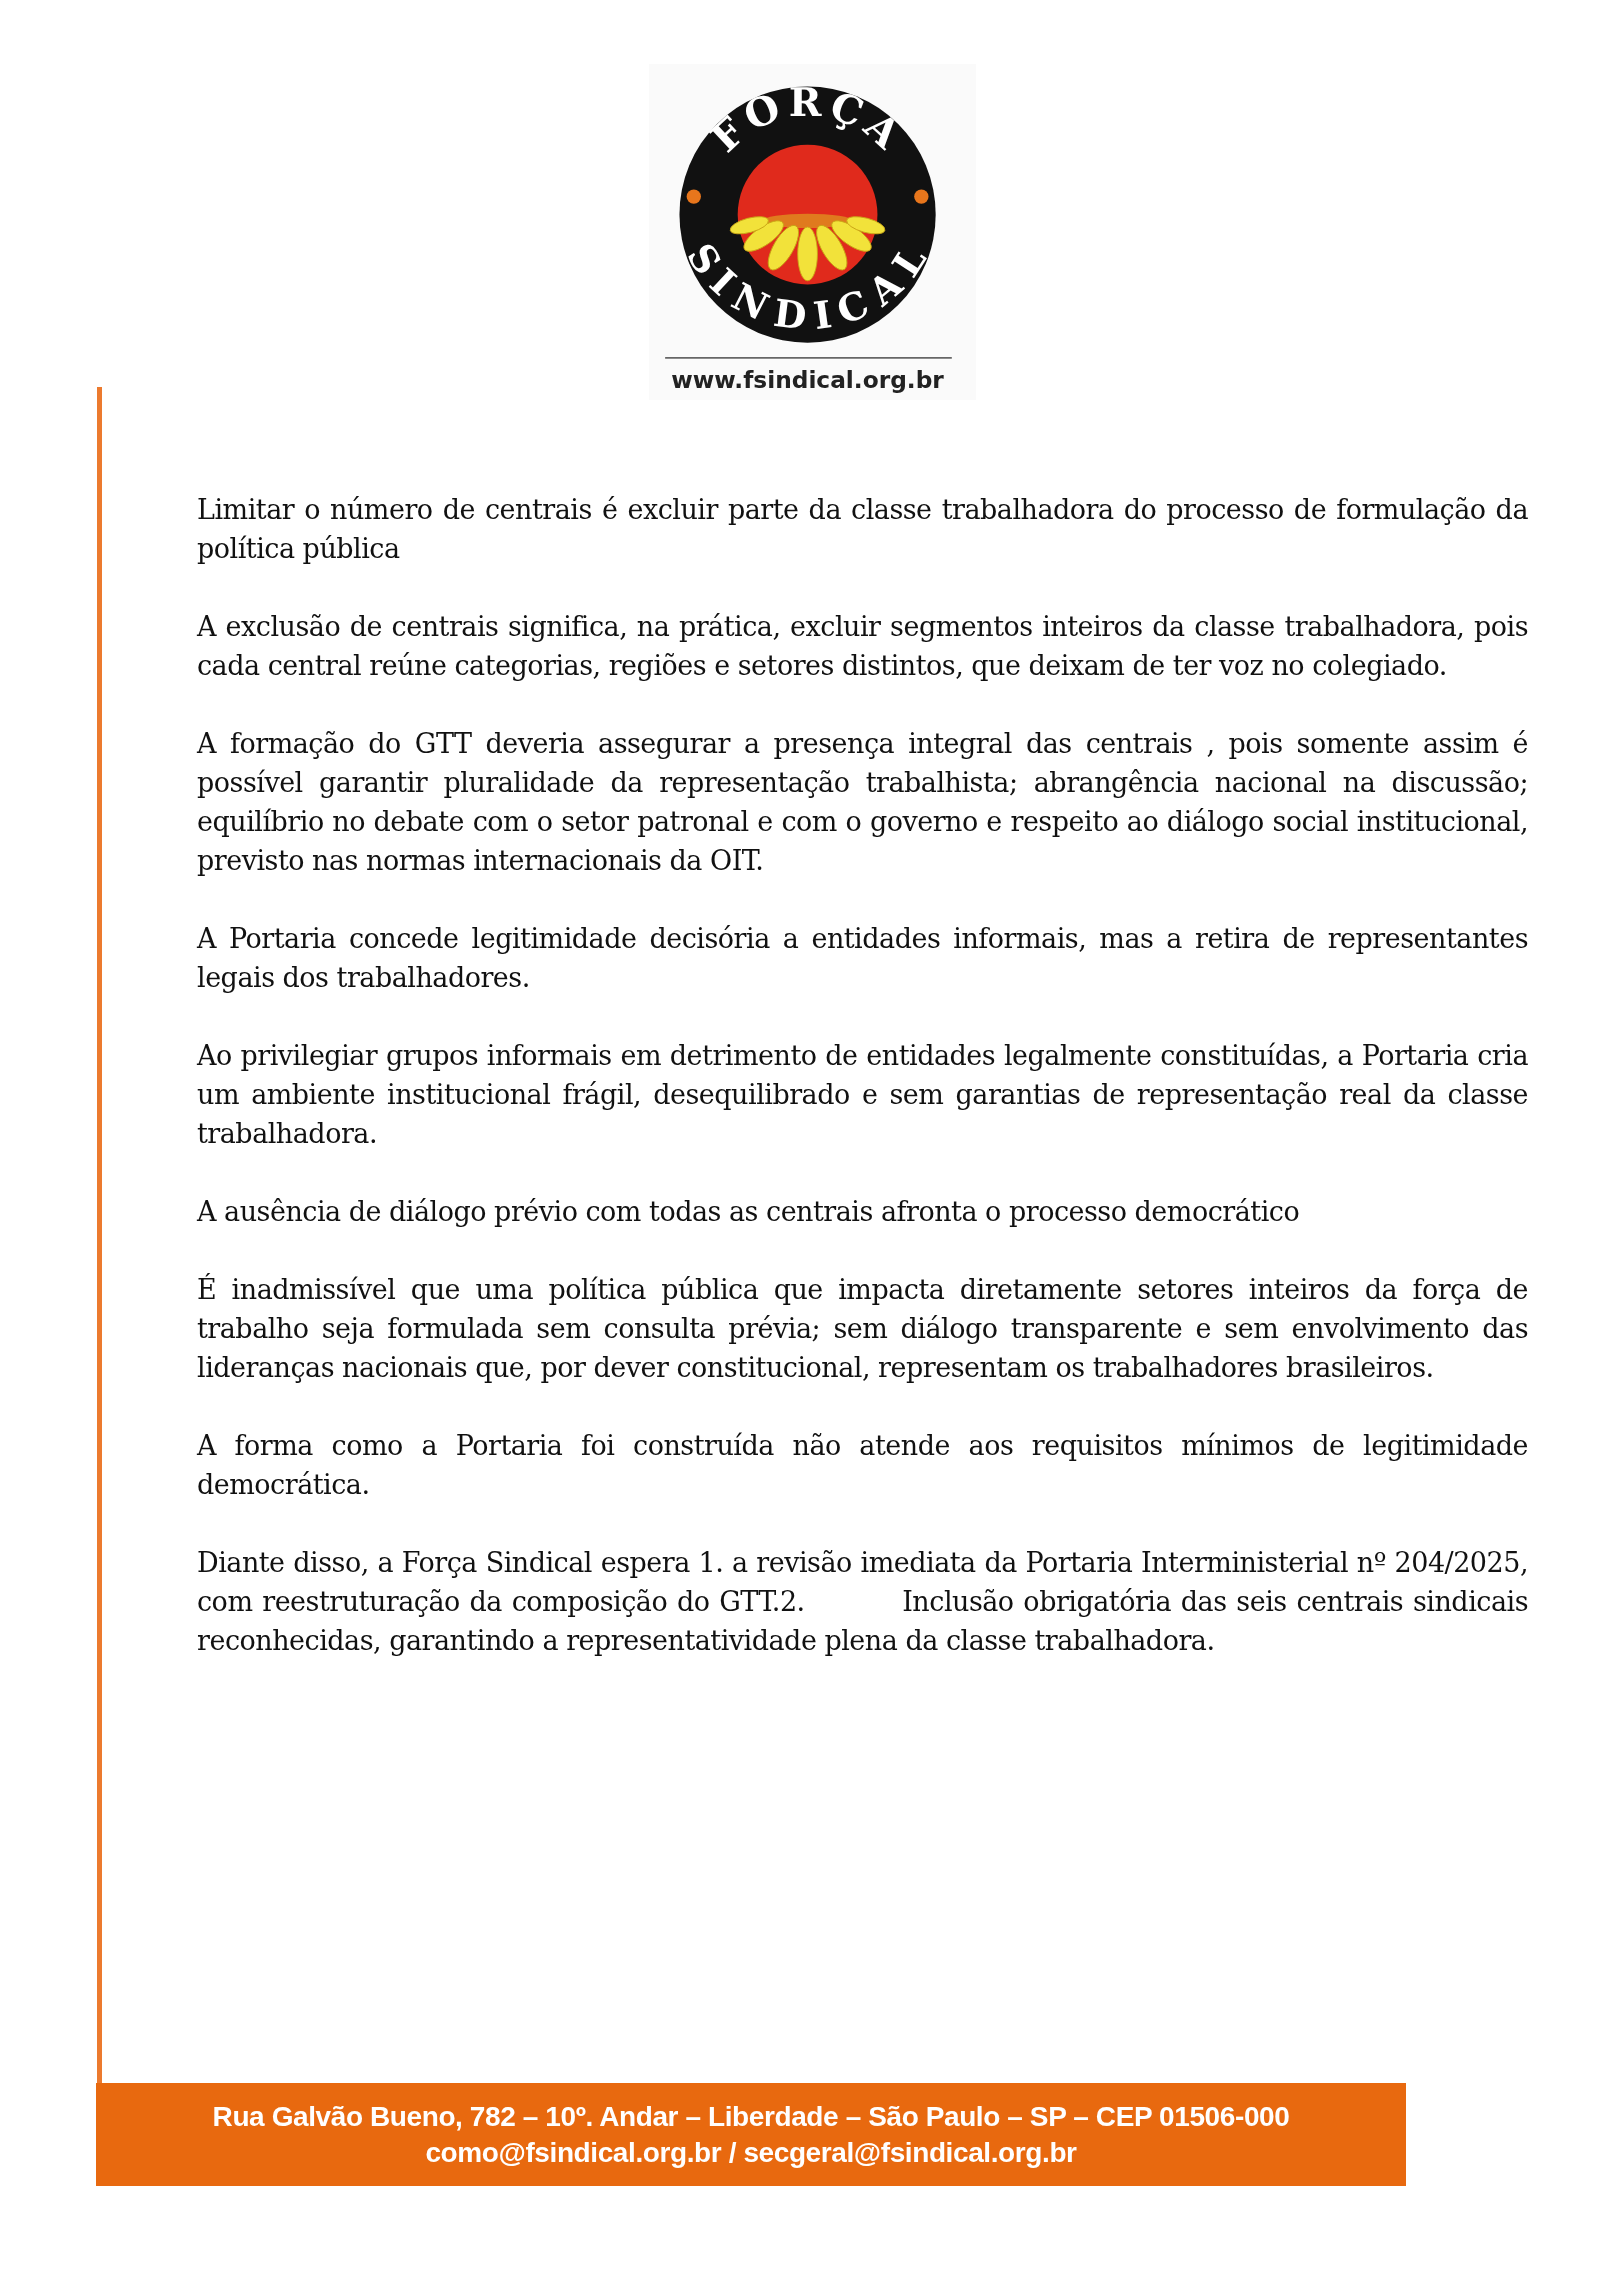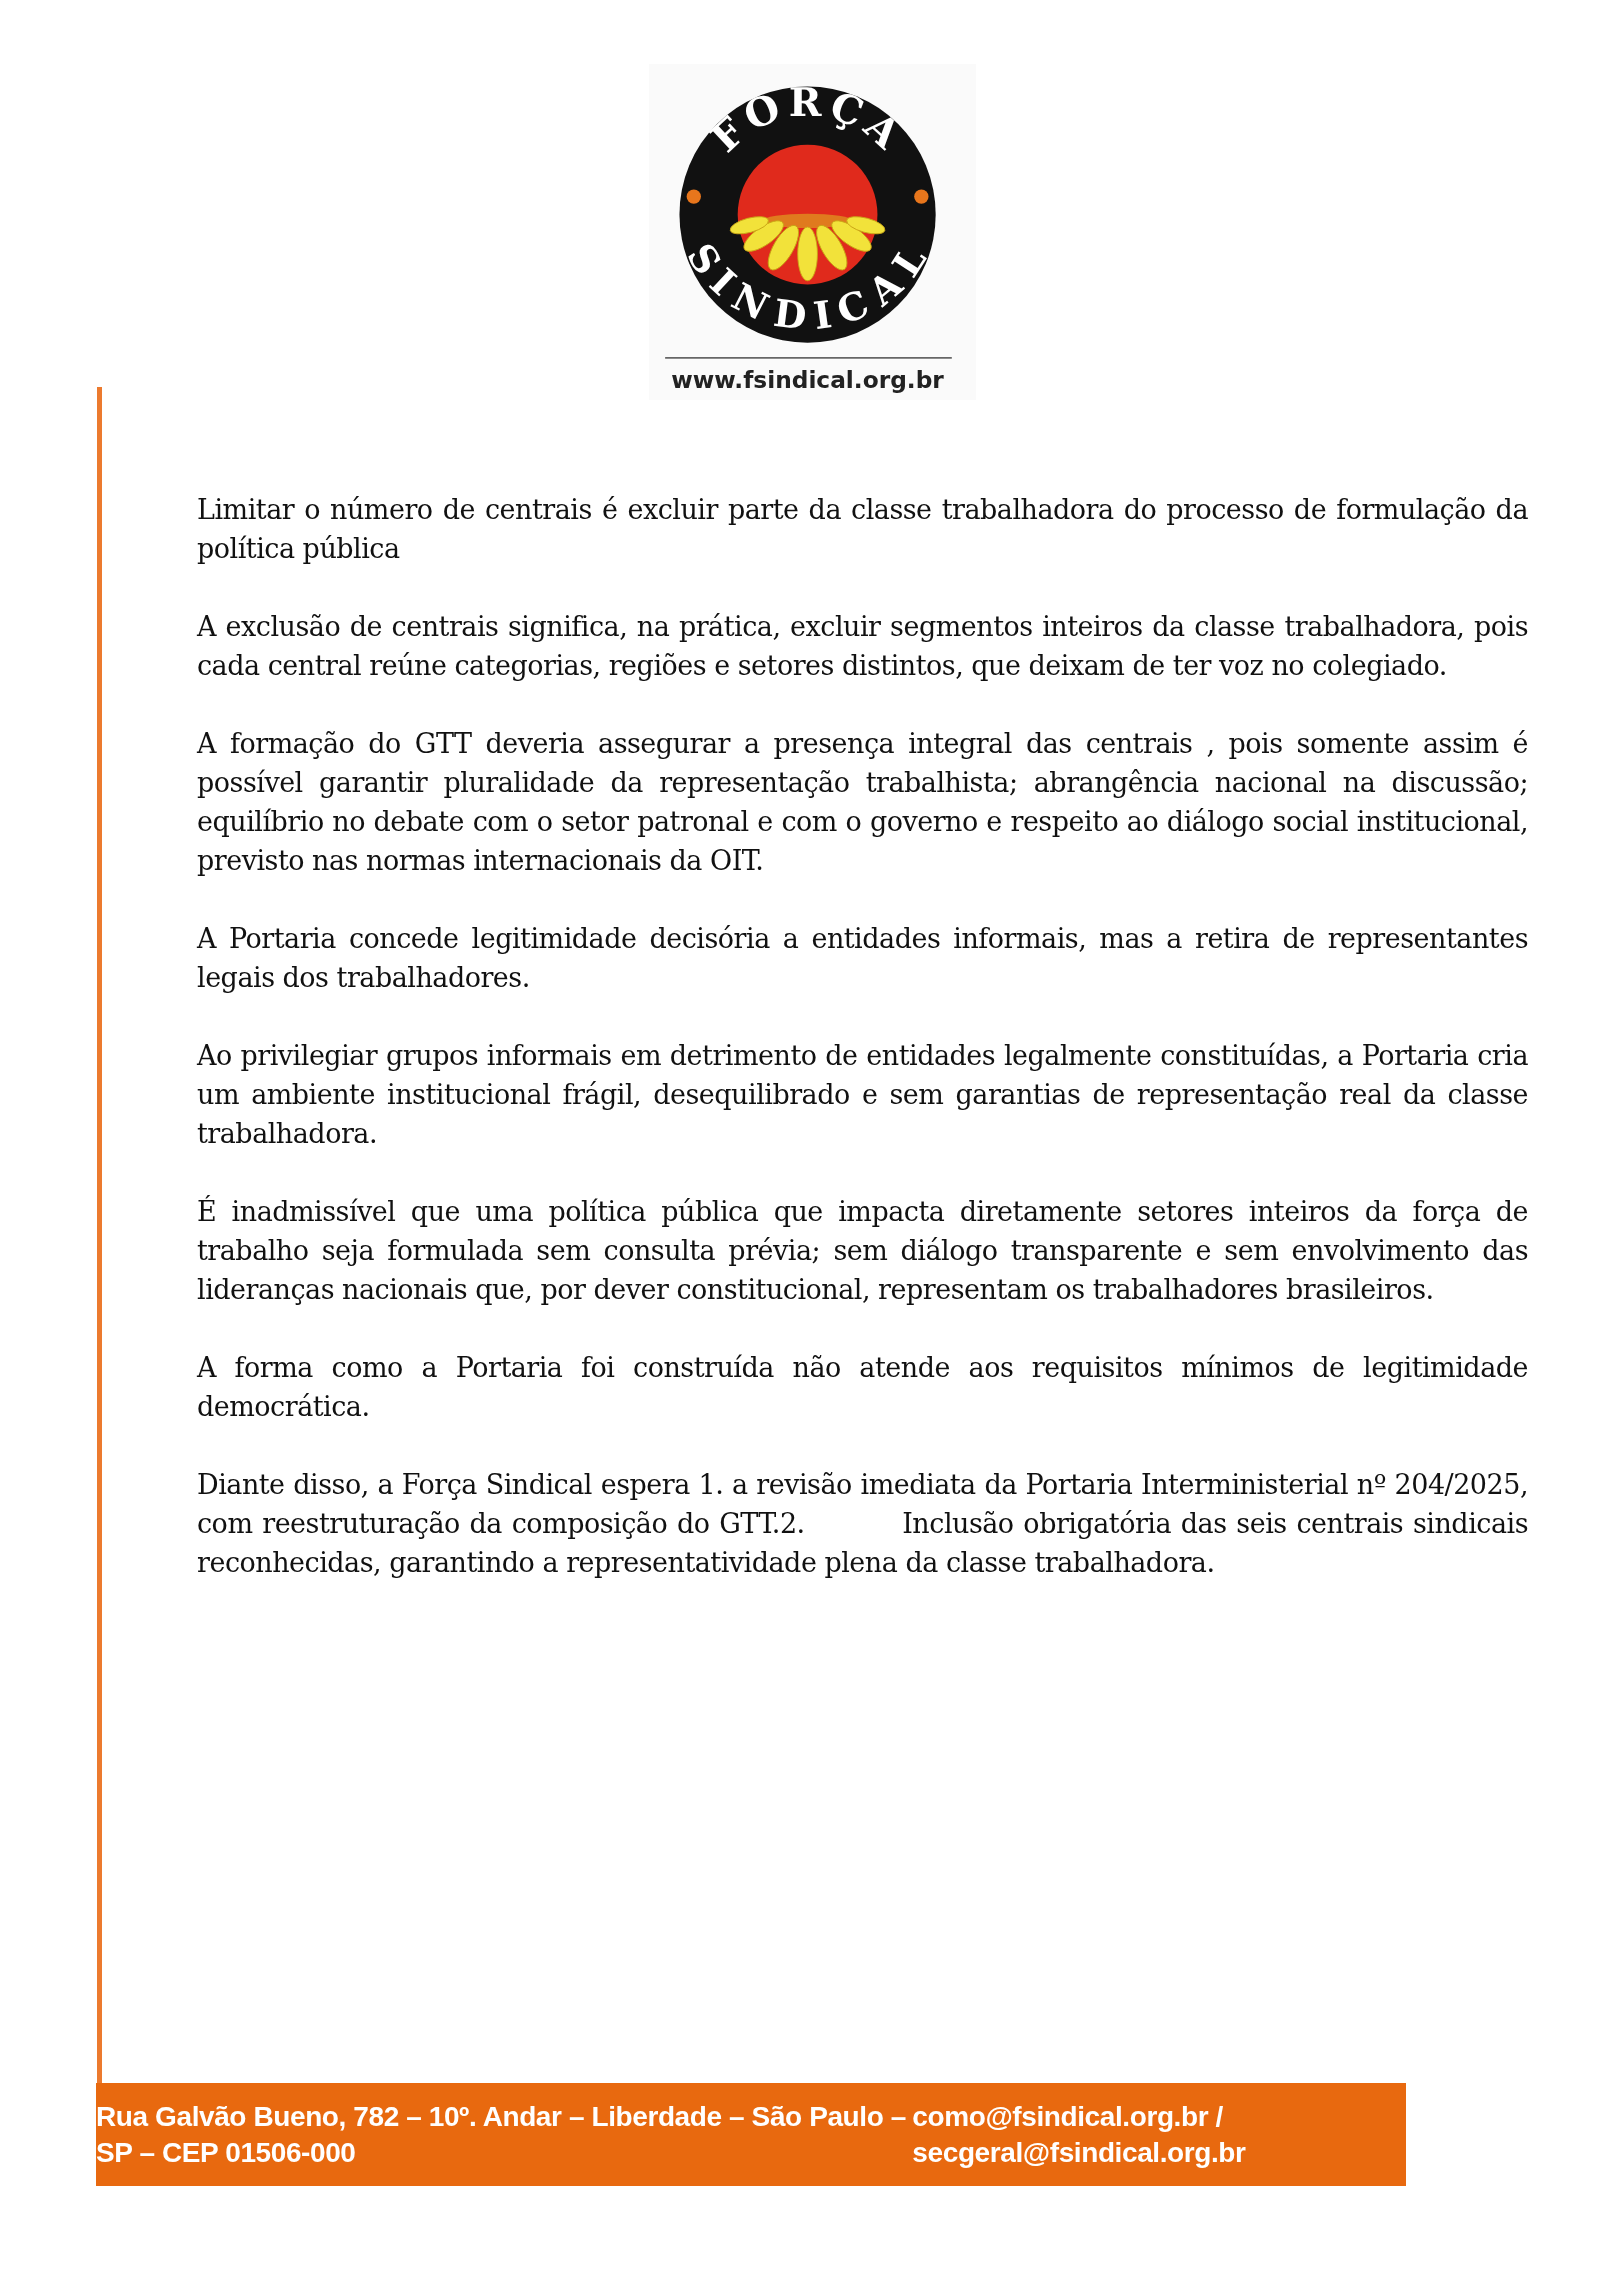--- a/index.html
+++ b/index.html
@@ -23,21 +23,21 @@
     letter-spacing: -0.5px;
     margin-top: 44px;
   }
   .body-text p {
     margin: 0 0 39px 0; text-align: justify;
   }
 
   .footer-bar {
     position: absolute; left: 96px; top: 2083px; width: 1310px; height: 103px;
     background: #e8690f;
-    display: flex; align-items: center; justify-content: center;
+    display: flex; flex-direction: column; align-items: center; justify-content: center;
     font-family: "Liberation Sans", sans-serif; font-weight: bold; color: #ffffff;
     font-size: 28px; line-height: 36px; letter-spacing: -0.4px;
   }
 </style>
 </head>
 <body>
 
 <div class="logo-block">
   <svg width="327" height="336" viewBox="0 0 365 375">
     <defs>
@@ -70,20 +70,21 @@
 </div>
 
 <div class="left-rule"></div>
 
 <div class="body-text">
   <p>Limitar o número de centrais é excluir parte da classe trabalhadora do processo de formulação da política pública</p>
   <p>A exclusão de centrais significa, na prática, excluir segmentos inteiros da classe trabalhadora, pois cada central reúne categorias, regiões e setores distintos, que deixam de ter voz no colegiado.</p>
   <p>A formação do GTT deveria assegurar a presença integral das centrais , pois somente assim é possível garantir pluralidade da representação trabalhista; abrangência nacional na discussão; equilíbrio no debate com o setor patronal e com o governo e respeito ao diálogo social institucional, previsto nas normas internacionais da OIT.</p>
   <p>A Portaria concede legitimidade decisória a entidades informais, mas a retira de representantes legais dos trabalhadores.</p>
   <p>Ao privilegiar grupos informais em detrimento de entidades legalmente constituídas, a Portaria cria um ambiente institucional frágil, desequilibrado e sem garantias de representação real da classe trabalhadora.</p>
+  <p>A ausência de diálogo prévio com todas as centrais afronta o processo democrático</p>
   <p>É inadmissível que uma política pública que impacta diretamente setores inteiros da força de trabalho seja formulada sem consulta prévia; sem diálogo transparente e sem envolvimento das lideranças nacionais que, por dever constitucional, representam os trabalhadores brasileiros.</p>
   <p>A forma como a Portaria foi construída não atende aos requisitos mínimos de legitimidade democrática.</p>
   <p style="white-space: pre-wrap;">Diante disso, a Força Sindical espera 1. a revisão imediata da Portaria Interministerial nº 204/2025, com reestruturação da composição do GTT.2.          Inclusão obrigatória das seis centrais sindicais reconhecidas, garantindo a representatividade plena da classe trabalhadora.</p>
 </div>
 
 <div class="footer-bar">
   <div>Rua Galvão Bueno, 782 – 10º. Andar – Liberdade – São Paulo – SP – CEP 01506-000</div>
   <div>como@fsindical.org.br / secgeral@fsindical.org.br</div>
 </div>
 

